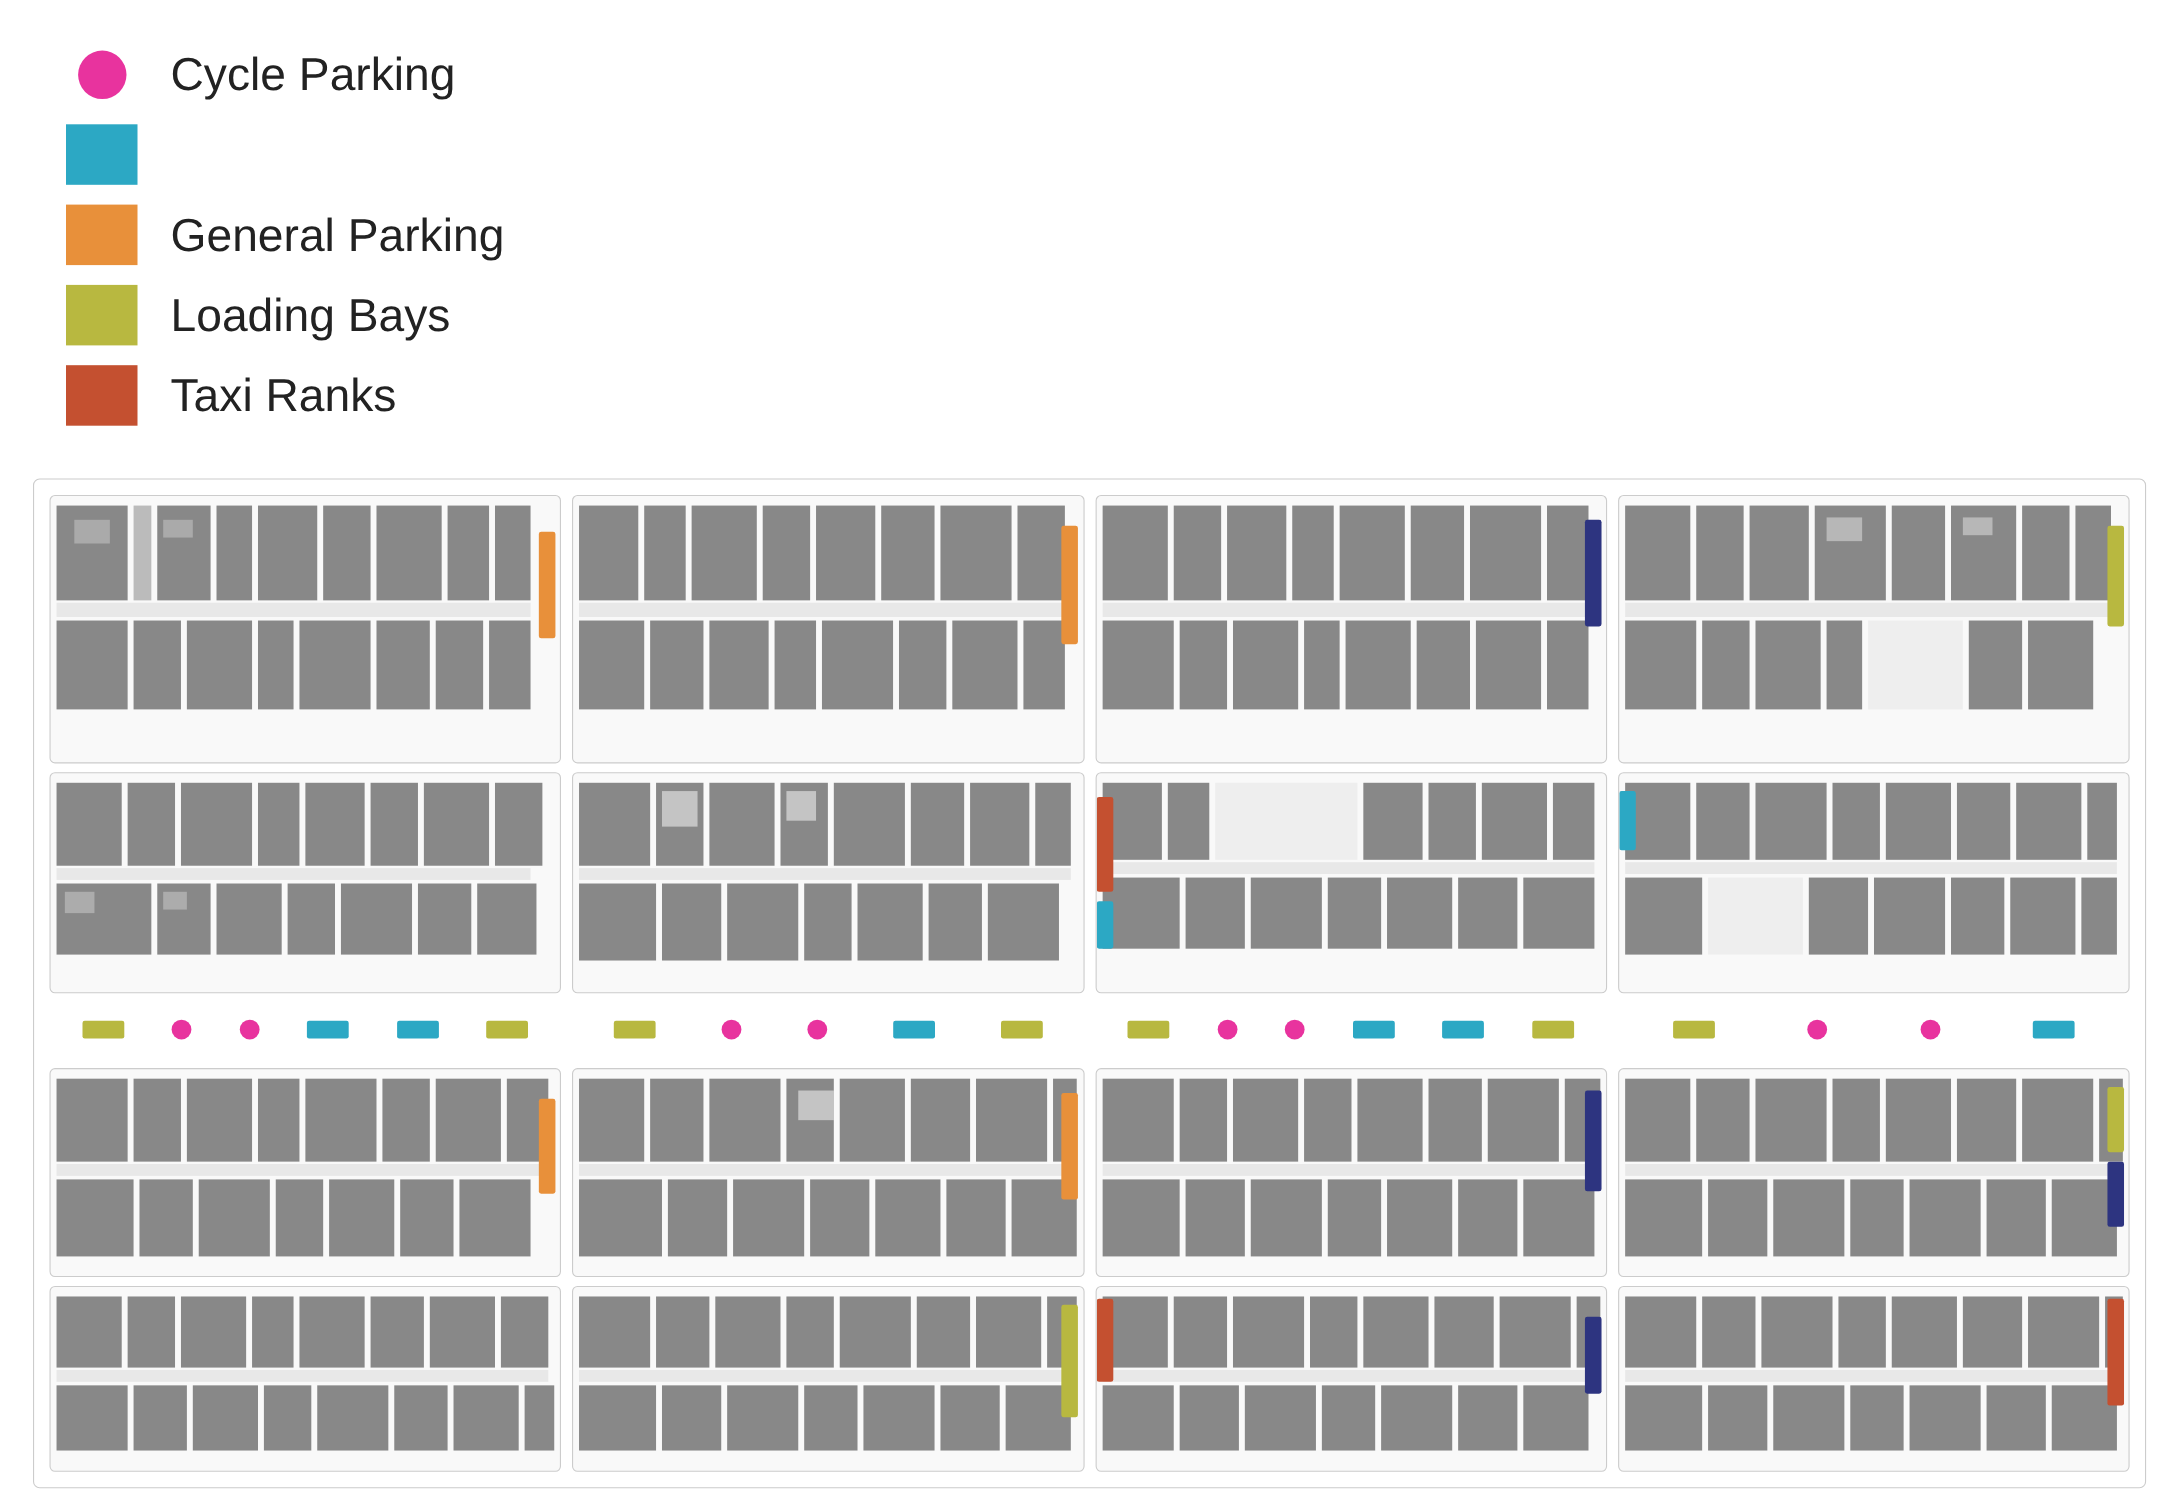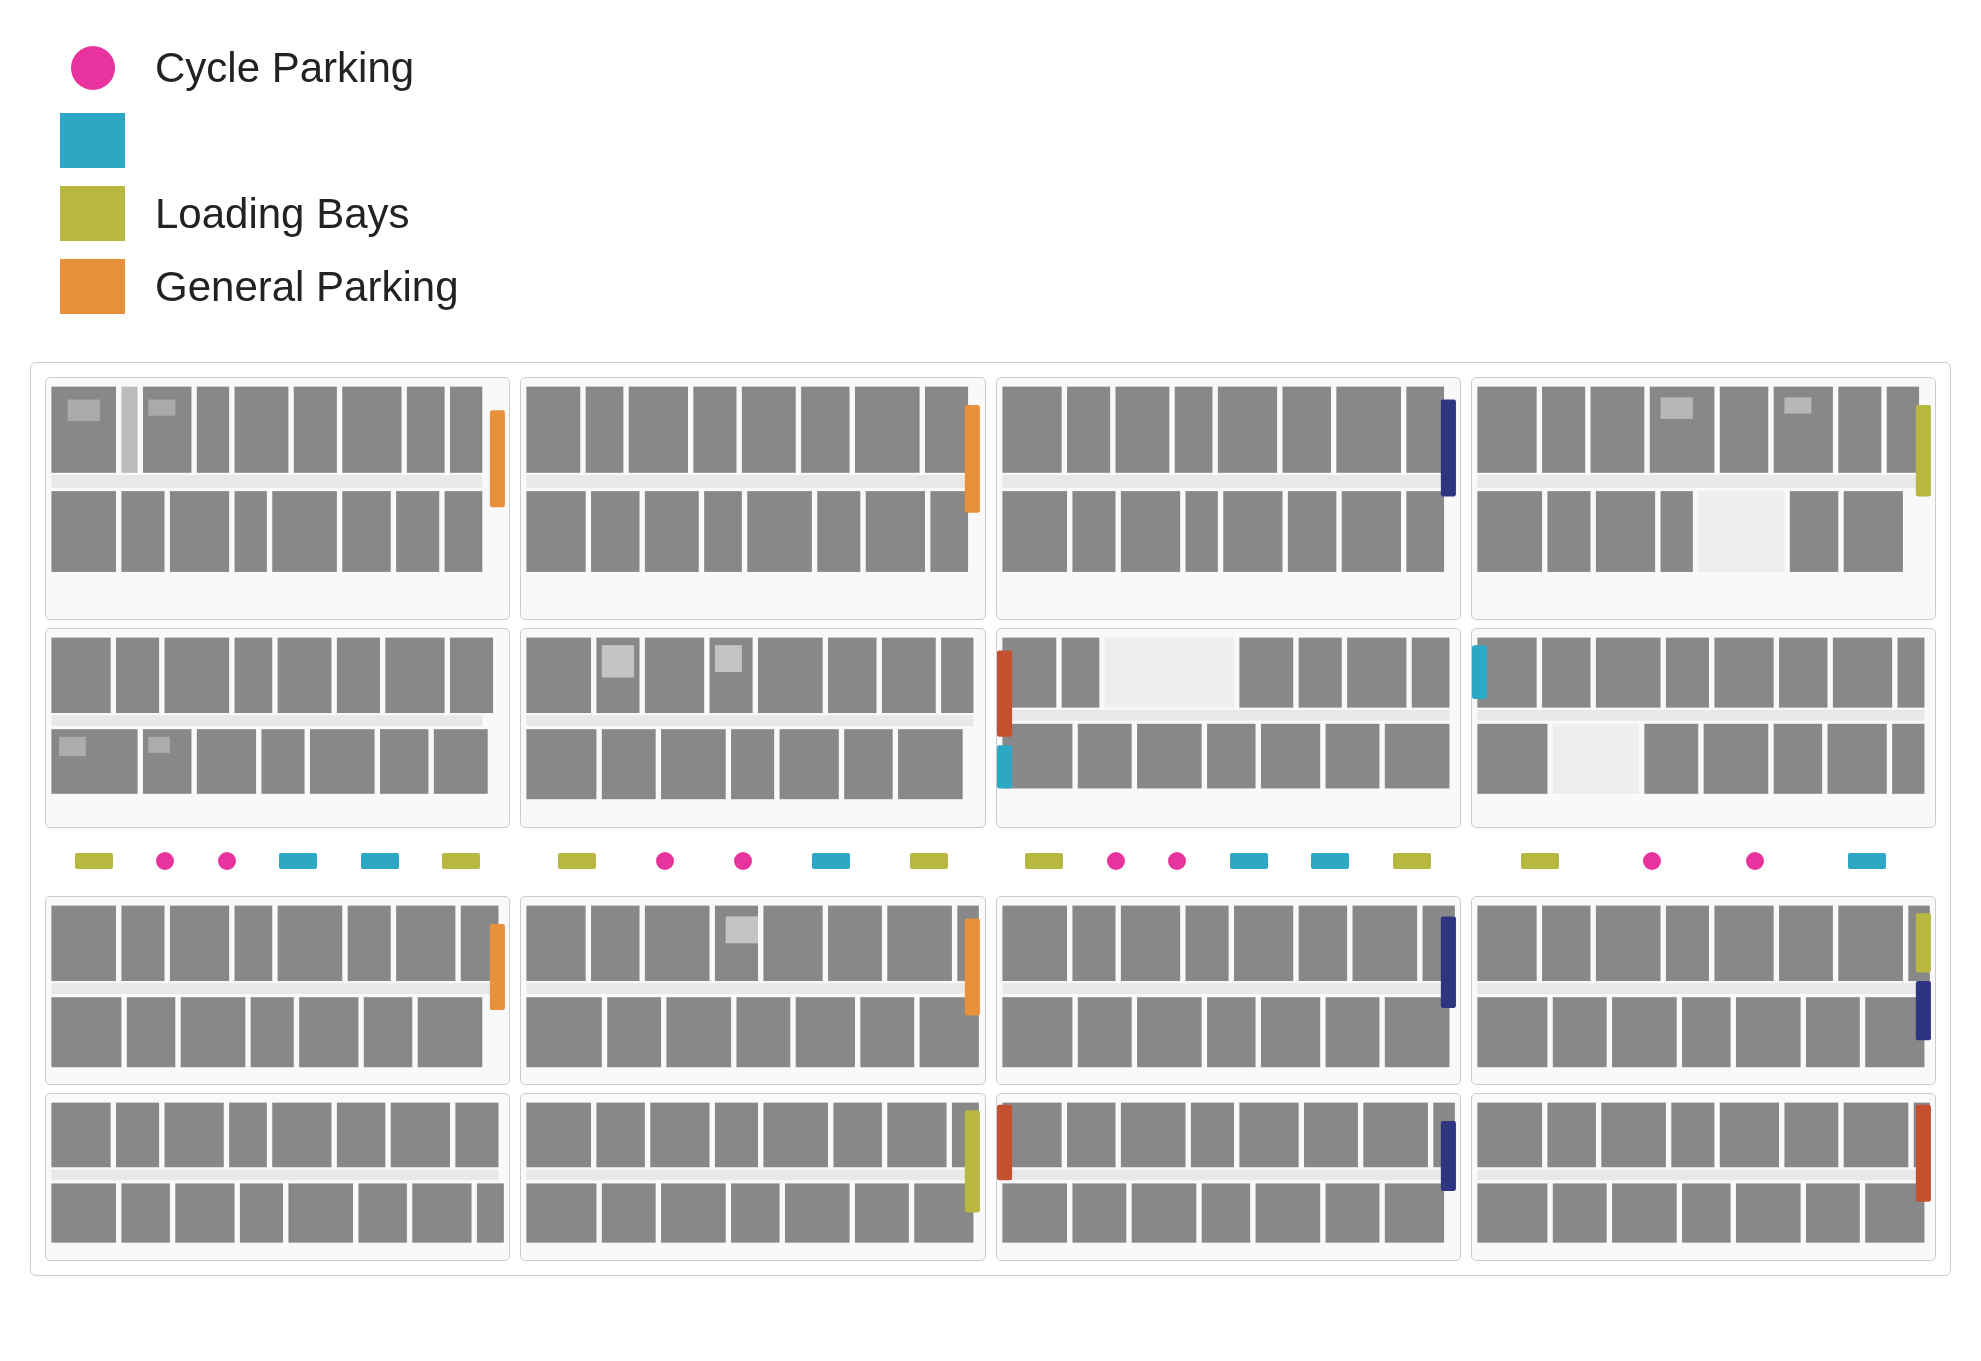--- a/index.html
+++ b/index.html
@@ -59,29 +59,35 @@
     </div>
     <span class="legend-label">Cycle Parking</span>
   </div>
   <div class="legend-item">
     <div class="legend-symbol">
       <div class="legend-rect" style="background-color: #2ca8c4;"></div>
     </div>
   </div>
   <div class="legend-item">
     <div class="legend-symbol">
-      <div class="legend-rect" style="background-color: #b8b840;"></div>
-    </div>
-    <span class="legend-label">Loading Bays</span>
+      <div class="legend-rect" style="background-color: #e8903a;"></div>
+    </div>
+    <span class="legend-label">General Parking</span>
   </div>
   <div class="legend-item">
     <div class="legend-symbol">
-      <div class="legend-rect" style="background-color: #e8903a;"></div>
-    </div>
-    <span class="legend-label">General Parking</span>
+      <div class="legend-rect" style="background-color: #b8b840;"></div>
+    </div>
+    <span class="legend-label">Loading Bays</span>
+  </div>
+  <div class="legend-item">
+    <div class="legend-symbol">
+      <div class="legend-rect" style="background-color: #c45030;"></div>
+    </div>
+    <span class="legend-label">Taxi Ranks</span>
   </div>
 </div>
 
 <div style="margin: 0 30px; border: 1.5px solid #ccc; border-radius: 6px; padding: 14px; background: #fff;">
   <div style="display: grid; grid-template-columns: repeat(4, 1fr); gap: 10px;">
 
     <div style="display:flex;flex-direction:column;gap:8px;">
 
       <div style="border:1.5px solid #ccc;border-radius:5px;overflow:hidden;position:relative;background:#f9f9f9;">
         <svg width="100%" viewBox="0 0 430 220" preserveAspectRatio="xMidYMid meet">

